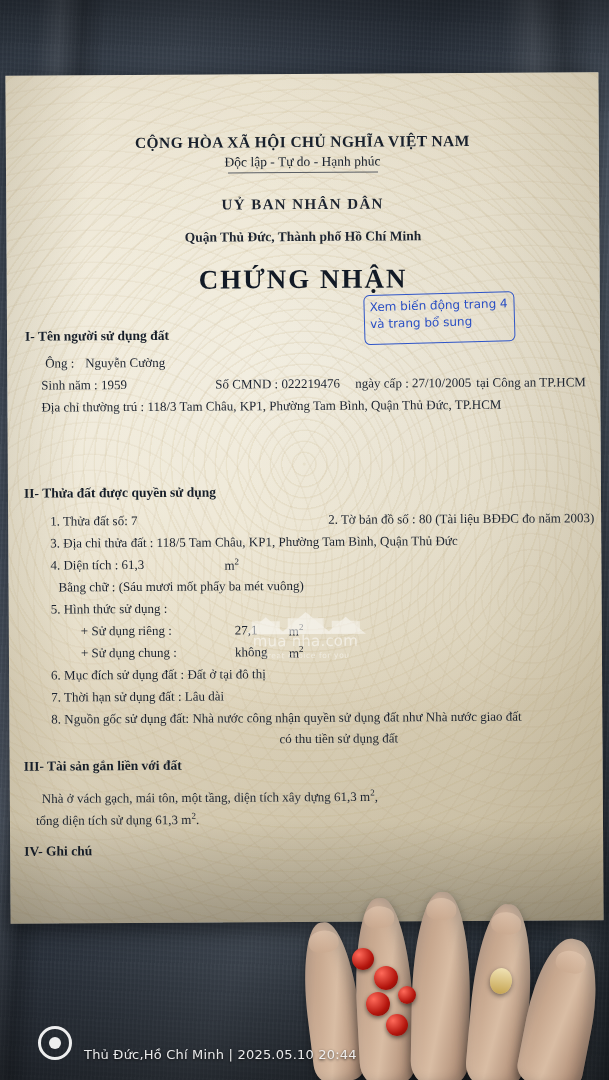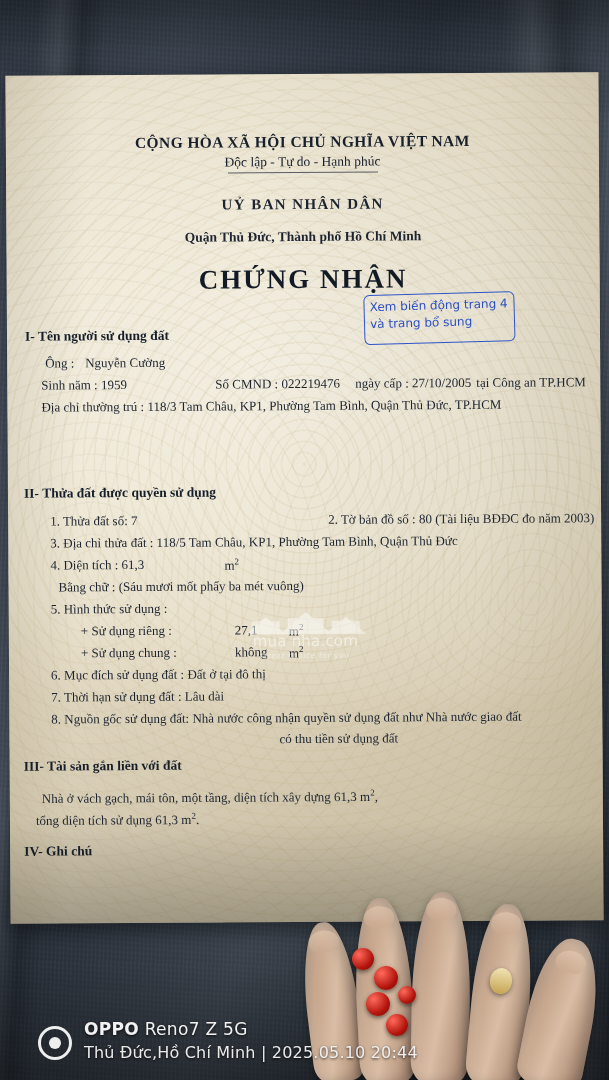--- a/index.html
+++ b/index.html
@@ -284,21 +284,21 @@
     font-family: "DejaVu Sans", sans-serif;
     text-shadow: 0 1px 3px rgba(0,0,0,.8);
   }
   .cam-line1 {
     font-size: 17px;
     letter-spacing: .3px;
     line-height: 1.25;
   }
   .cam-brand { font-weight: bold; }
   .cam-line2 {
-    font-size: 16px;
+    font-size: 13px;
     letter-spacing: .2px;
     margin-top: 3px;
     opacity: .96;
   }
   .cam-logo {
     position: absolute;
     left: 38px;
     bottom: 20px;
     width: 34px;
     height: 34px;
@@ -416,17 +416,16 @@
   <div class="bead" style="left:374px; top:966px; width:24px; height:24px;"></div>
   <div class="bead" style="left:366px; top:992px; width:24px; height:24px;"></div>
   <div class="bead" style="left:386px; top:1014px; width:22px; height:22px;"></div>
   <div class="bead" style="left:398px; top:986px; width:18px; height:18px;"></div>
 
   <div class="cam-logo">
     <div class="ringo"></div>
     <div class="dot"></div>
   </div>
   <div class="cam-wm">
-    <div class="cam-line1"><span class="cam-brand">OPPO</span> <span>Reno7 Z 5G</span></div>
     <div class="cam-line2"><span>Thủ Đức,Hồ Chí Minh</span> <span>|</span> <span>2025.05.10 20:44</span></div>
   </div>
 
 </div>
 
 </body></html>

